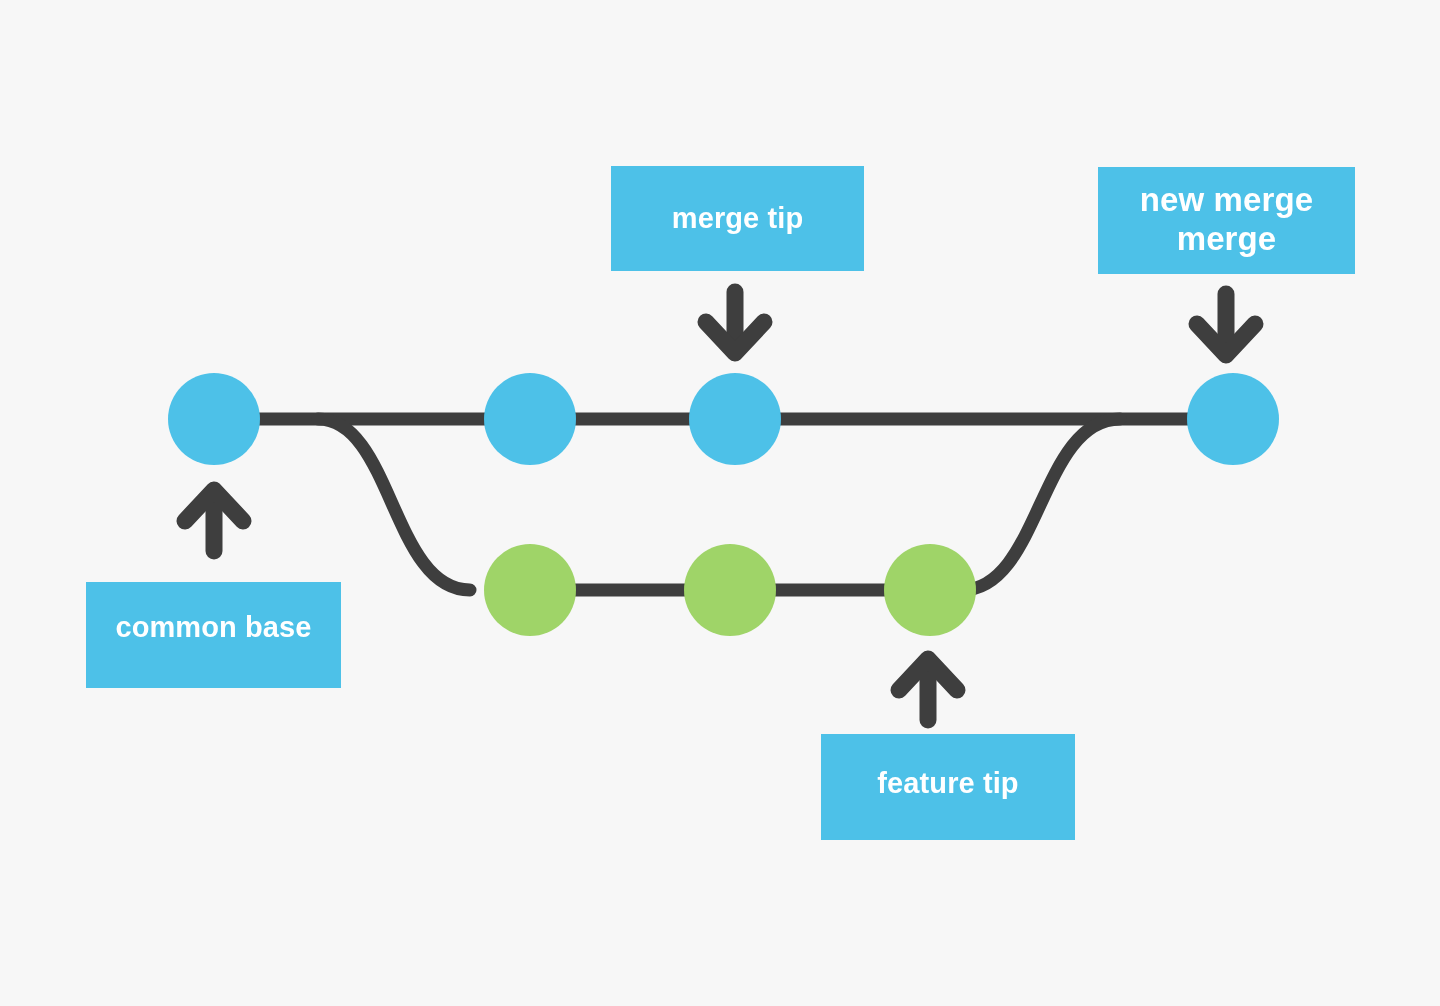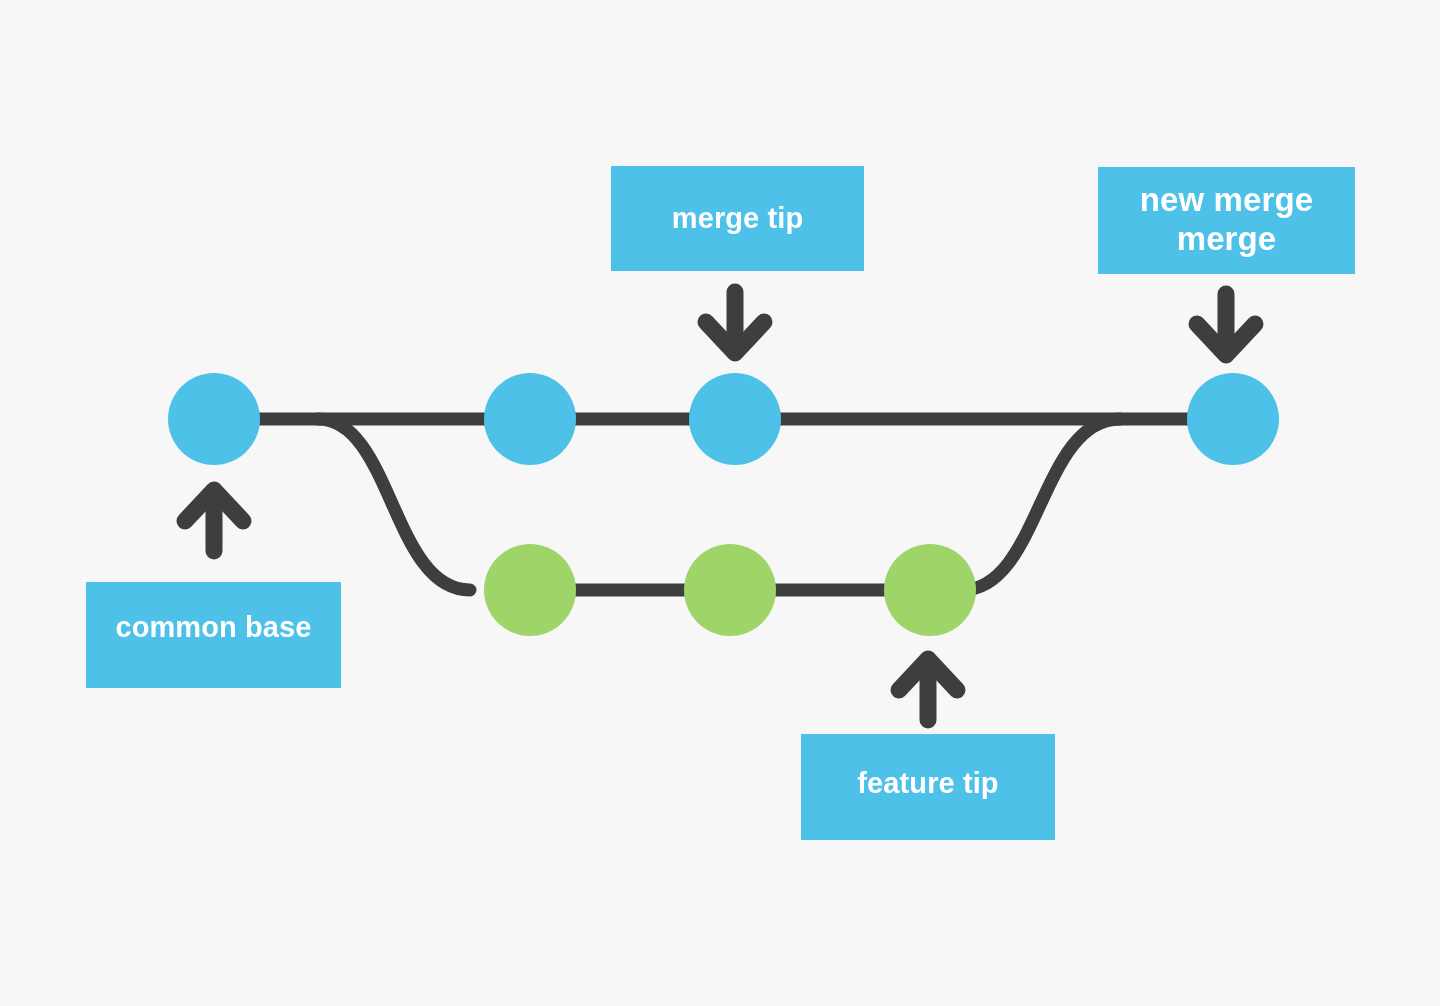--- a/index.html
+++ b/index.html
@@ -53,21 +53,21 @@
     padding-bottom: 2px;
   }
   #label-common-base {
     left: 86px; top: 564px; width: 255px; height: 106px;
     font-size: 29px;
     align-items: center;
     padding-bottom: 16px;
     margin-top: 18px;
   }
   #label-feature-tip {
-    left: 801px; top: 734px; width: 254px; height: 106px;
+    left: 821px; top: 734px; width: 254px; height: 106px;
     font-size: 29px;
     align-items: center;
     padding-bottom: 8px;
   }
   .label-text {
     display: block;
     width: 100%;
   }
 </style>
 </head>

